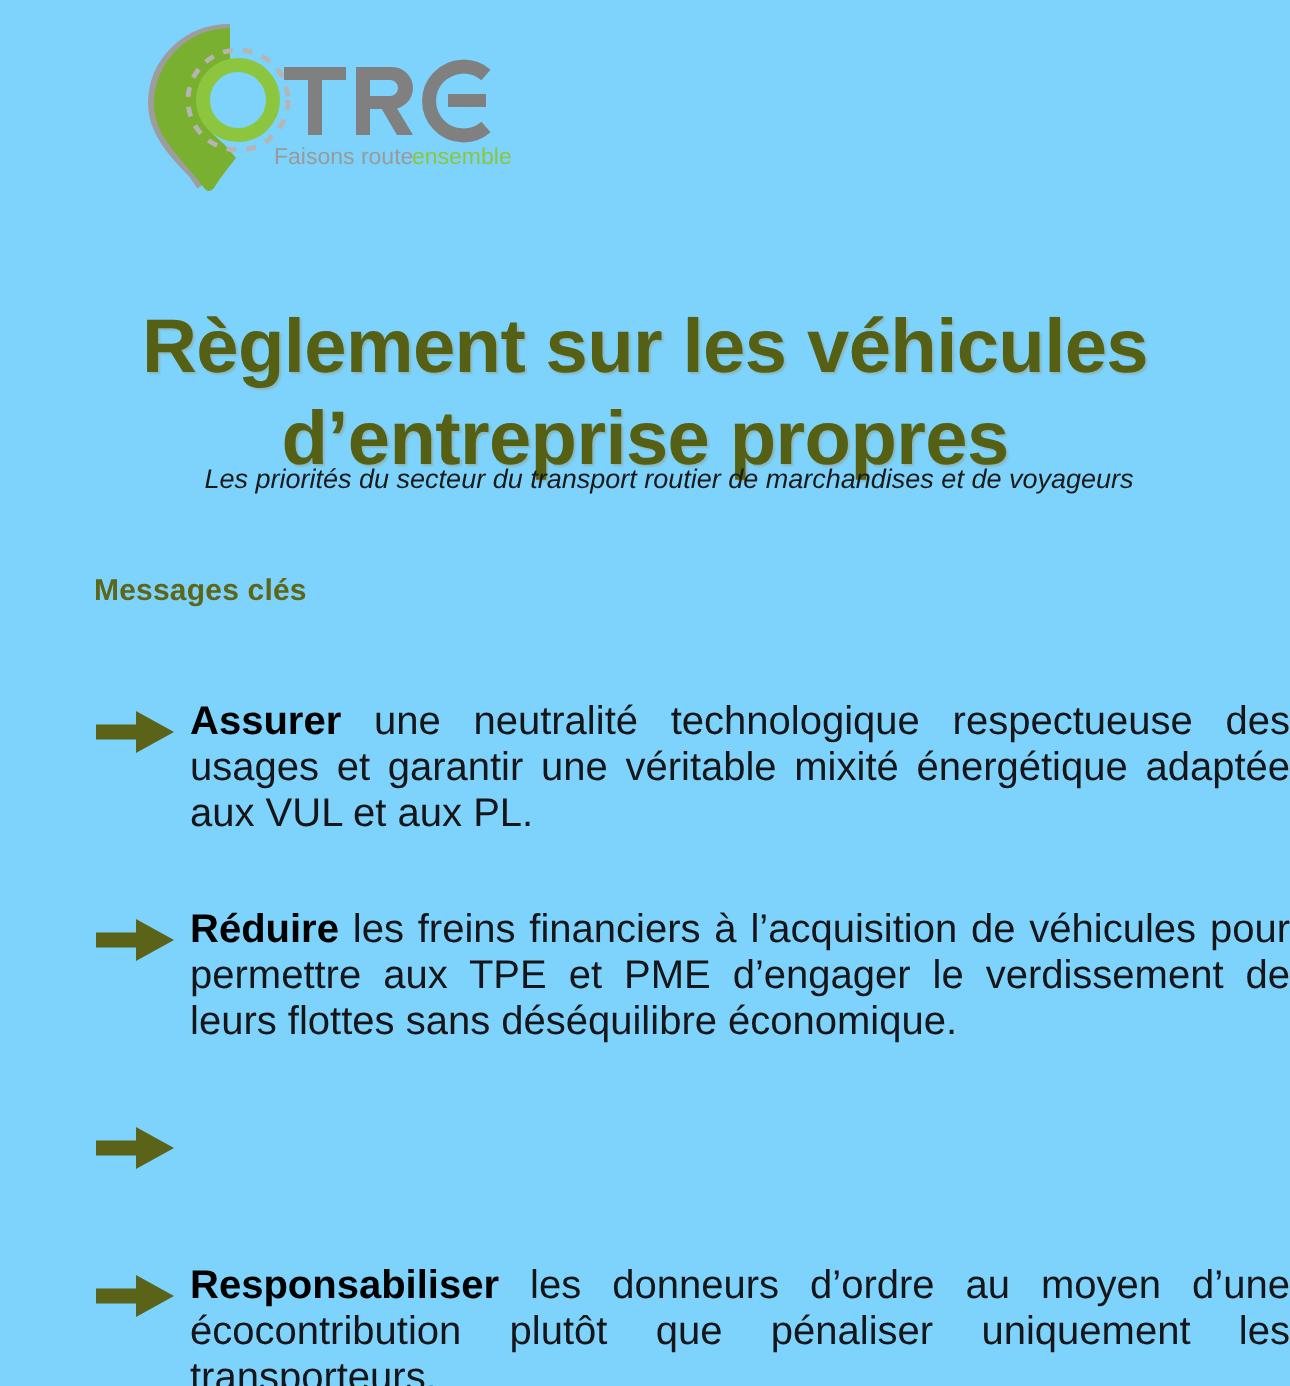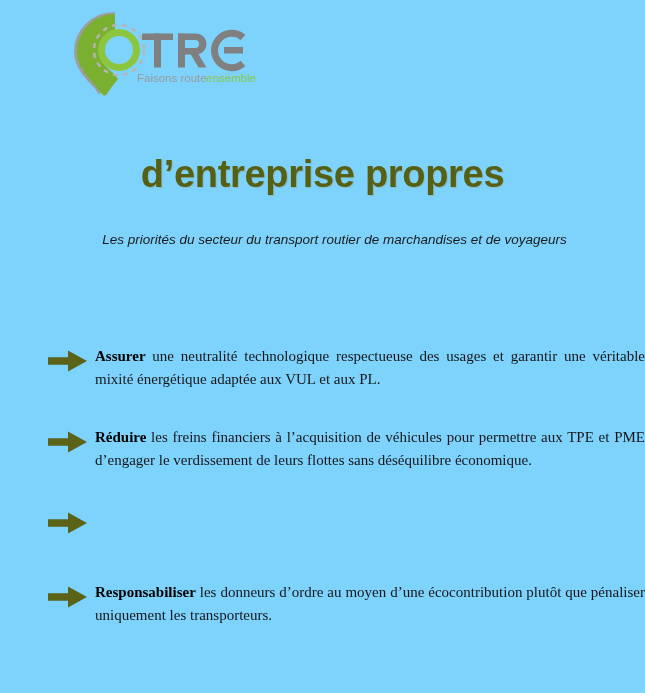--- a/index.html
+++ b/index.html
@@ -92,22 +92,22 @@
     left: 48px;
     top: 5px;
     width: 40px;
     height: 22px;
   }
   .arrow-svg { display: block; }
 
   .message-text {
     margin-left: 95px;
     text-align: justify;
-    font-family: Liberation Serif, serif;
-    font-size: 15px;
+    font-family: Liberation Sans, sans-serif;
+    font-size: 20px;
     line-height: 23px;
     color: #16161a;
   }
   .message-text .lead {
     font-weight: bold;
     color: #000000;
   }
 </style>
 </head>
 <body>
@@ -139,25 +139,27 @@
 
       <path d="M171 27.5 A17.2 17.2 0 1 0 171 53.5" fill="none" stroke="#808080" stroke-width="7"></path>
       <rect x="152" y="37" width="19" height="6.5" fill="#808080"></rect>
 
       <text x="65" y="72" font-family="'Liberation Sans', sans-serif" font-size="11.5" fill="#9a9a9a">Faisons route</text>
       <text x="134" y="72" font-family="'Liberation Sans', sans-serif" font-size="11.5" fill="#8cc63f">ensemble</text>
     </svg>
   </div>
 
   <h1 class="doc-title">
+    <span class="line">Règlement sur les véhicules</span>
     <span class="line">d’entreprise propres</span>
   </h1>
 
   <div class="doc-subtitle">Les priorités du secteur du transport routier de marchandises et de voyageurs</div>
 
+  <div class="section-heading">Messages clés</div>
 
   <div class="messages-list">
 
     <div class="message-item" style="margin-bottom:35px;">
       <span class="arrow-wrap">
         <svg class="arrow-svg" width="40" height="22" viewBox="0 0 40 22">
           <path d="M0 7.2 L20 7.2 L20 0.5 L39 11 L20 21.5 L20 14.8 L0 14.8 Z" fill="#5a6318"></path>
         </svg>
       </span>
       <p class="message-text">

